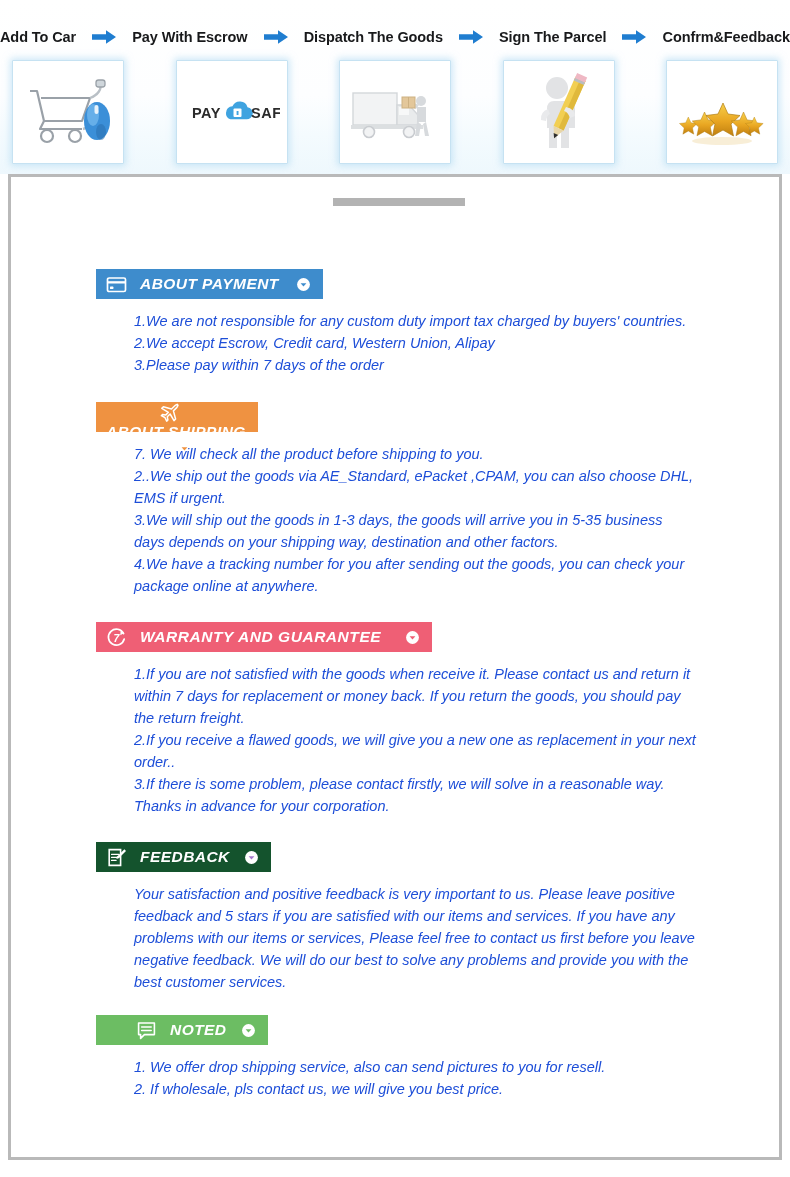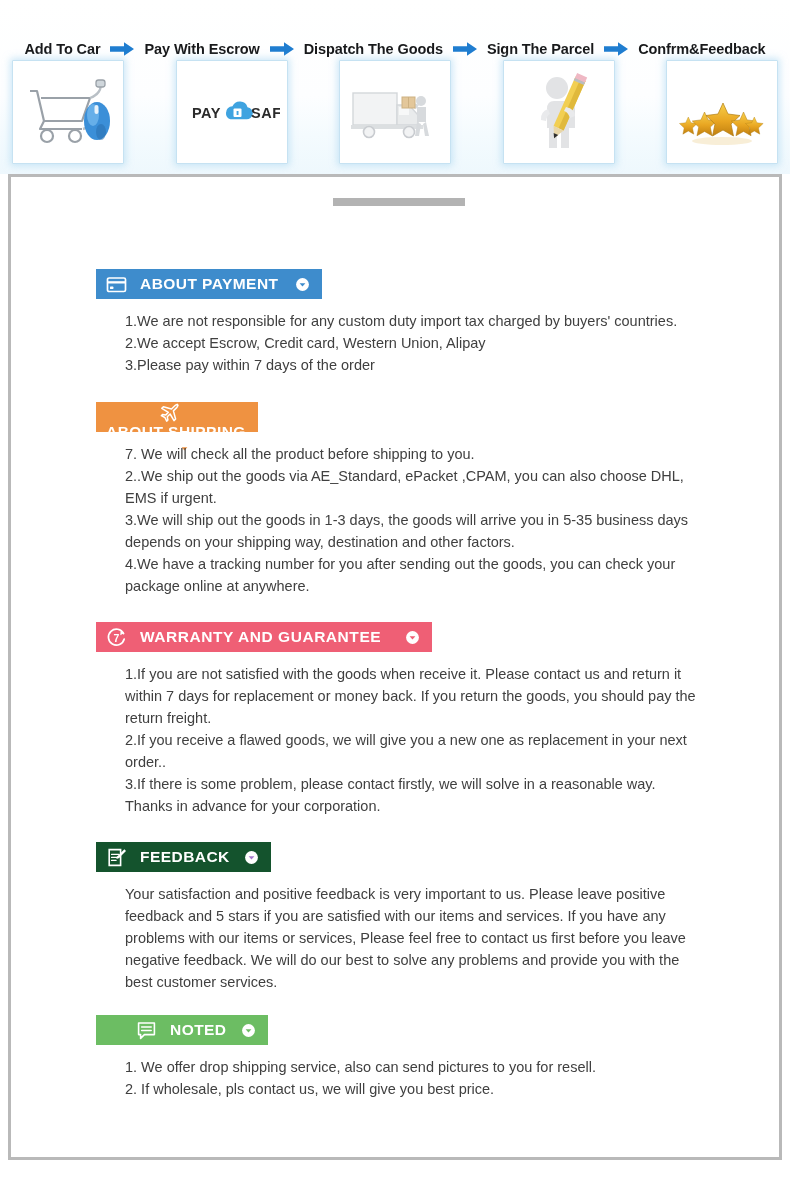--- a/index.html
+++ b/index.html
@@ -18,26 +18,26 @@
   
   .steps-banner {
     position: absolute;
     left: 0; top: 0;
     width: 790px;
     height: 174px;
     background: linear-gradient(to bottom, #ffffff 0%, #fdfeff 55%, #f4fbfe 78%, #eef8fd 100%);
   }
   .steps-labels {
     position: absolute;
-    left: 0; top: 36px;
+    left: 0; top: 24px;
     width: 790px;
     height: 26px;
     display: flex;
     align-items: center;
-    justify-content: center;
+    justify-content: space-between;
   }
   .step-label {
     font-size: 14.5px;
     font-weight: bold;
     color: #18191b;
     white-space: nowrap;
     letter-spacing: -0.1px;
   }
   .step-arrow {
     display: inline-block;
@@ -73,20 +73,21 @@
   
   .main-frame {
     position: absolute;
     left: 8px;
     top: 174px;
     width: 774px;
     height: 986px;
     background: #ffffff;
     border: 3px solid #b9b9b9;
     box-sizing: border-box;
+    font-style: italic;
   }
   .top-divider {
     position: absolute;
     left: 322px;
     top: 21px;
     width: 132px;
     height: 8px;
     background: #b3b3b3;
   }
 
@@ -130,24 +131,24 @@
   .hdr-feedback  { background: #14532d; }
   .hdr-noted     { background: #6cbd63; padding-left: 40px; }
 
   .hdr-warranty .hdr-title { letter-spacing: 0.55px; }
   .hdr-warranty .hdr-toggle { margin-left: 24px; }
   .hdr-payment  .hdr-toggle { margin-left: 17px; }
   .hdr-shipping .hdr-toggle { margin-left: 17px; }
 
   
   .sec-body {
-    margin: 11px 0 0 29px;
+    margin: 11px 0 0 38px;
     font-size: 14.5px;
     line-height: 22px;
-    color: #404040;
+    color: #1d4ed8;
   }
   .sec-body p { margin: 0; }
 
   .gap-payment  { height: 26px; }
   .gap-shipping { height: 25px; }
   .gap-warranty { height: 25px; }
   .gap-feedback { height: 22px; }
 </style>
 </head>
 <body>

